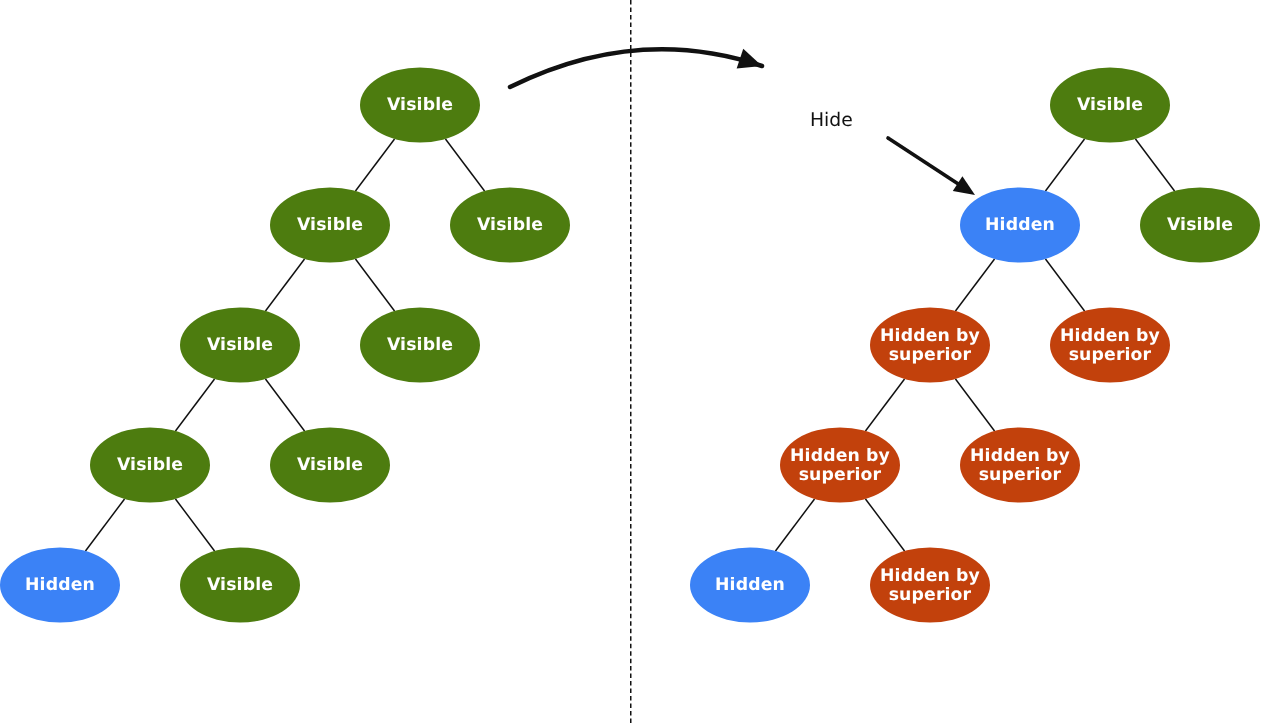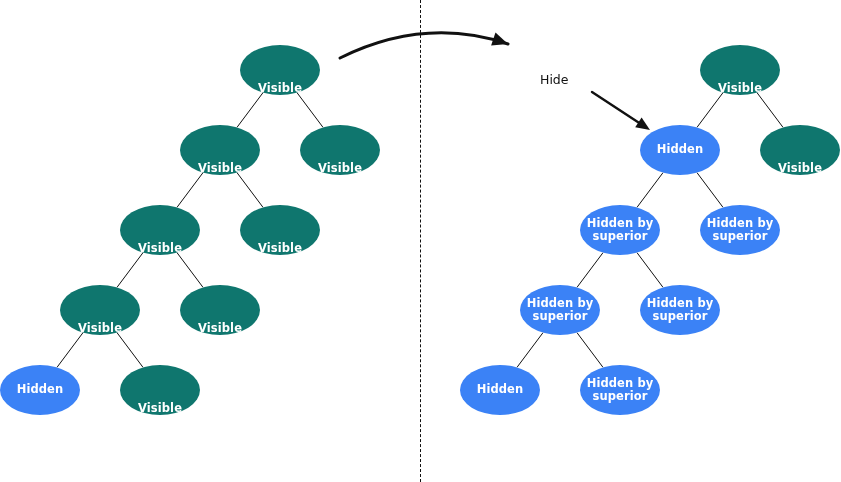--- a/index.html
+++ b/index.html
@@ -34,23 +34,23 @@
     justify-content: center;
     text-align: center;
     color: #ffffff;
     font-weight: bold;
     font-size: 11.5px;
     line-height: 13.5px;
     letter-spacing: 0.1px;
     box-sizing: border-box;
     user-select: none;
   }
-  .node.visible   { background: #0f766e; align-items: flex-end; }
+  .node.visible   { background: #4d7c0f; }
   .node.hidden    { background: #3b82f6; }
-  .node.superior  { background: #3b82f6; }
+  .node.superior  { background: #c2410c; }
   .node .label { padding: 0 3px; }
 
   .divider {
     position: absolute;
     top: 0;
     left: 420px;
     width: 0;
     height: 482px;
     border-left: 1px dashed #111111;
   }

